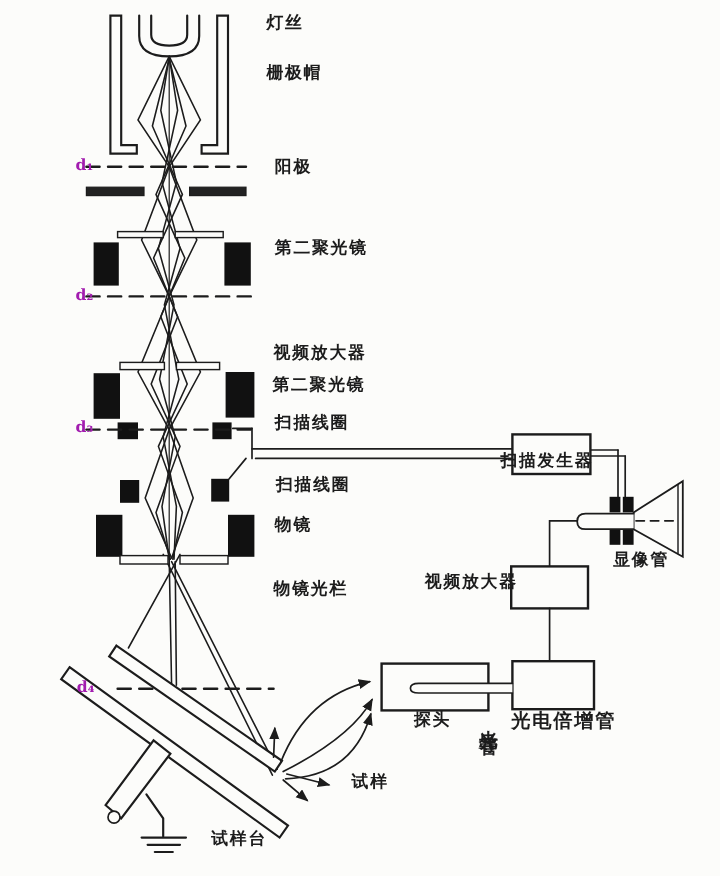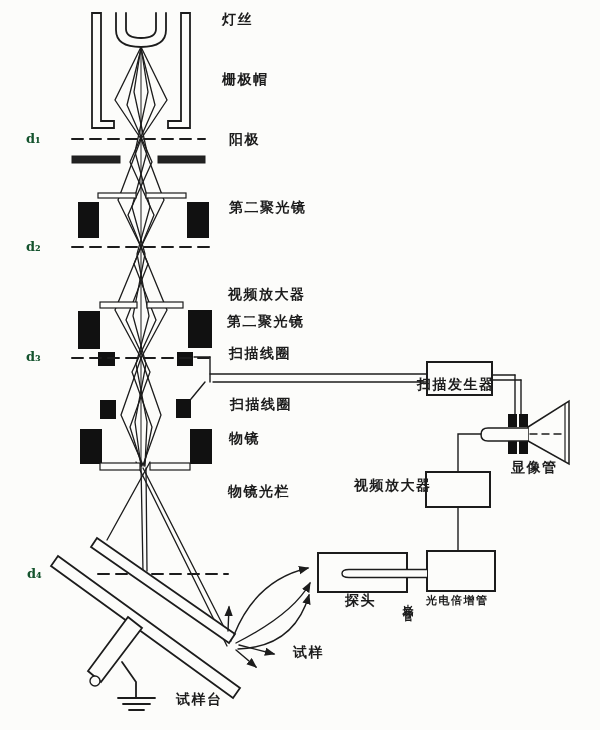--- a/index.html
+++ b/index.html
@@ -5,24 +5,24 @@
   html,body{margin:0;padding:0;background:#e8e8e8;}
   #stage-wrap{
     position:relative;width:600px;height:730px;background:#fcfcfa;
     overflow:hidden;font-family:"DejaVu Sans",sans-serif;
   }
   #lineart{position:absolute;left:0;top:0;}
   .lbl{
     position:absolute;font:600 14px "DejaVu Sans",sans-serif;
     color:#1c1c1c;letter-spacing:1.5px;white-space:nowrap;line-height:15px;text-align:right;
   }
-  .lbl.small{font-size:11px;}
+  .lbl.small{font-size:16px;}
   .dlbl{
     position:absolute;font:700 13px "DejaVu Serif",serif;
-    color:#14532d;letter-spacing:0;
+    color:#a21caf;letter-spacing:0;margin-left:37px;
   }
   .vert{
     writing-mode:vertical-rl;text-orientation:upright;
     letter-spacing:3px;line-height:16px;white-space:normal;
   }
 </style>
 </head>
 <body>
 
 <div id="stage-wrap">
@@ -168,21 +168,21 @@
       <path d="M228,631 L229,607" marker-end="url(#ah)"></path>
       <path d="M234,635 Q256,580 308,568" marker-end="url(#ah)"></path>
       <path d="M236,643 Q293,614 310,583" marker-end="url(#ah)"></path>
       <path d="M238,649 Q294,647 309,595" marker-end="url(#ah)"></path>
       <path d="M239,645 L274,654" marker-end="url(#ah)"></path>
       <path d="M236,650 L256,667" marker-end="url(#ah)"></path>
     </g>
   </svg>
 
   <div class="lbl" style="left:222px;top:12px">灯丝</div>
-  <div class="lbl" style="left:222px;top:72px">栅极帽</div>
+  <div class="lbl" style="left:222px;top:54px">栅极帽</div>
   <div class="dlbl" style="left:26px;top:131px">d₁</div>
   <div class="lbl" style="left:229px;top:132px">阳极</div>
   <div class="lbl" style="left:229px;top:200px">第二聚光镜</div>
   <div class="dlbl" style="left:26px;top:239px">d₂</div>
   <div class="lbl" style="left:228px;top:287px">视频放大器</div>
   <div class="lbl" style="left:227px;top:314px">第二聚光镜</div>
   <div class="lbl" style="left:229px;top:346px">扫描线圈</div>
   <div class="dlbl" style="left:26px;top:349px">d₃</div>
   <div class="lbl" style="left:230px;top:397px">扫描线圈</div>
   <div class="lbl" style="left:229px;top:431px">物镜</div>

